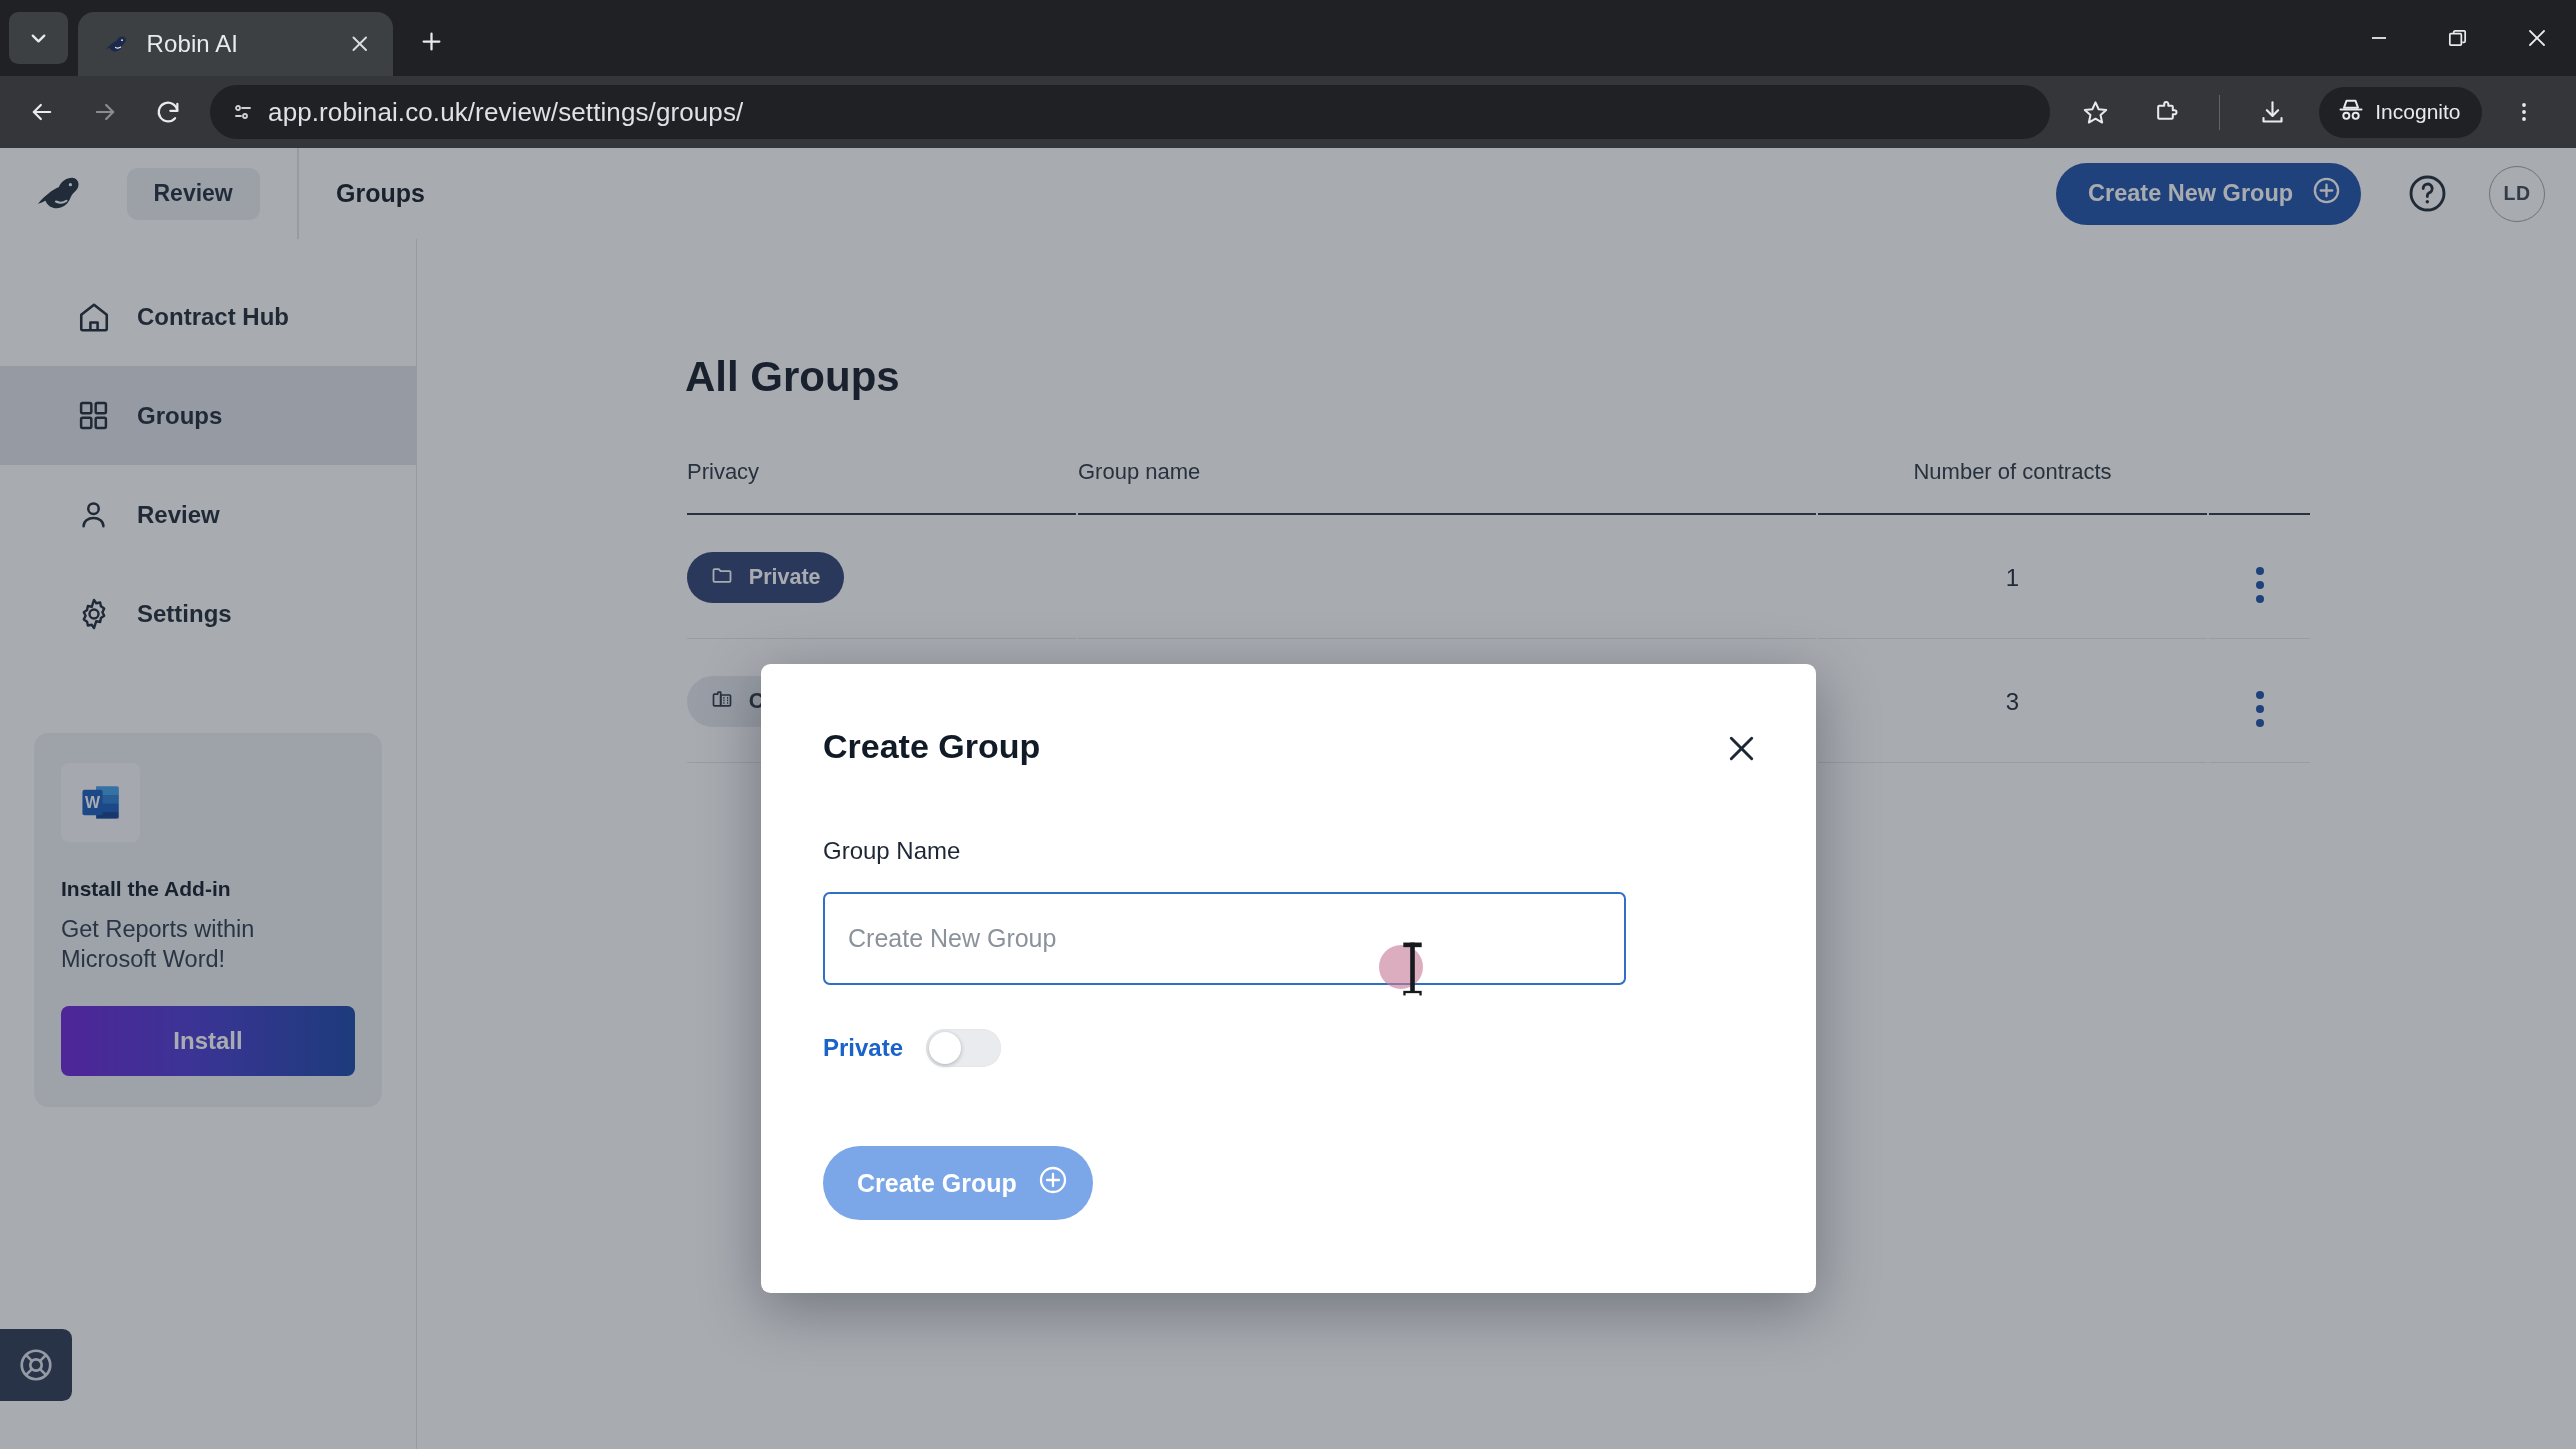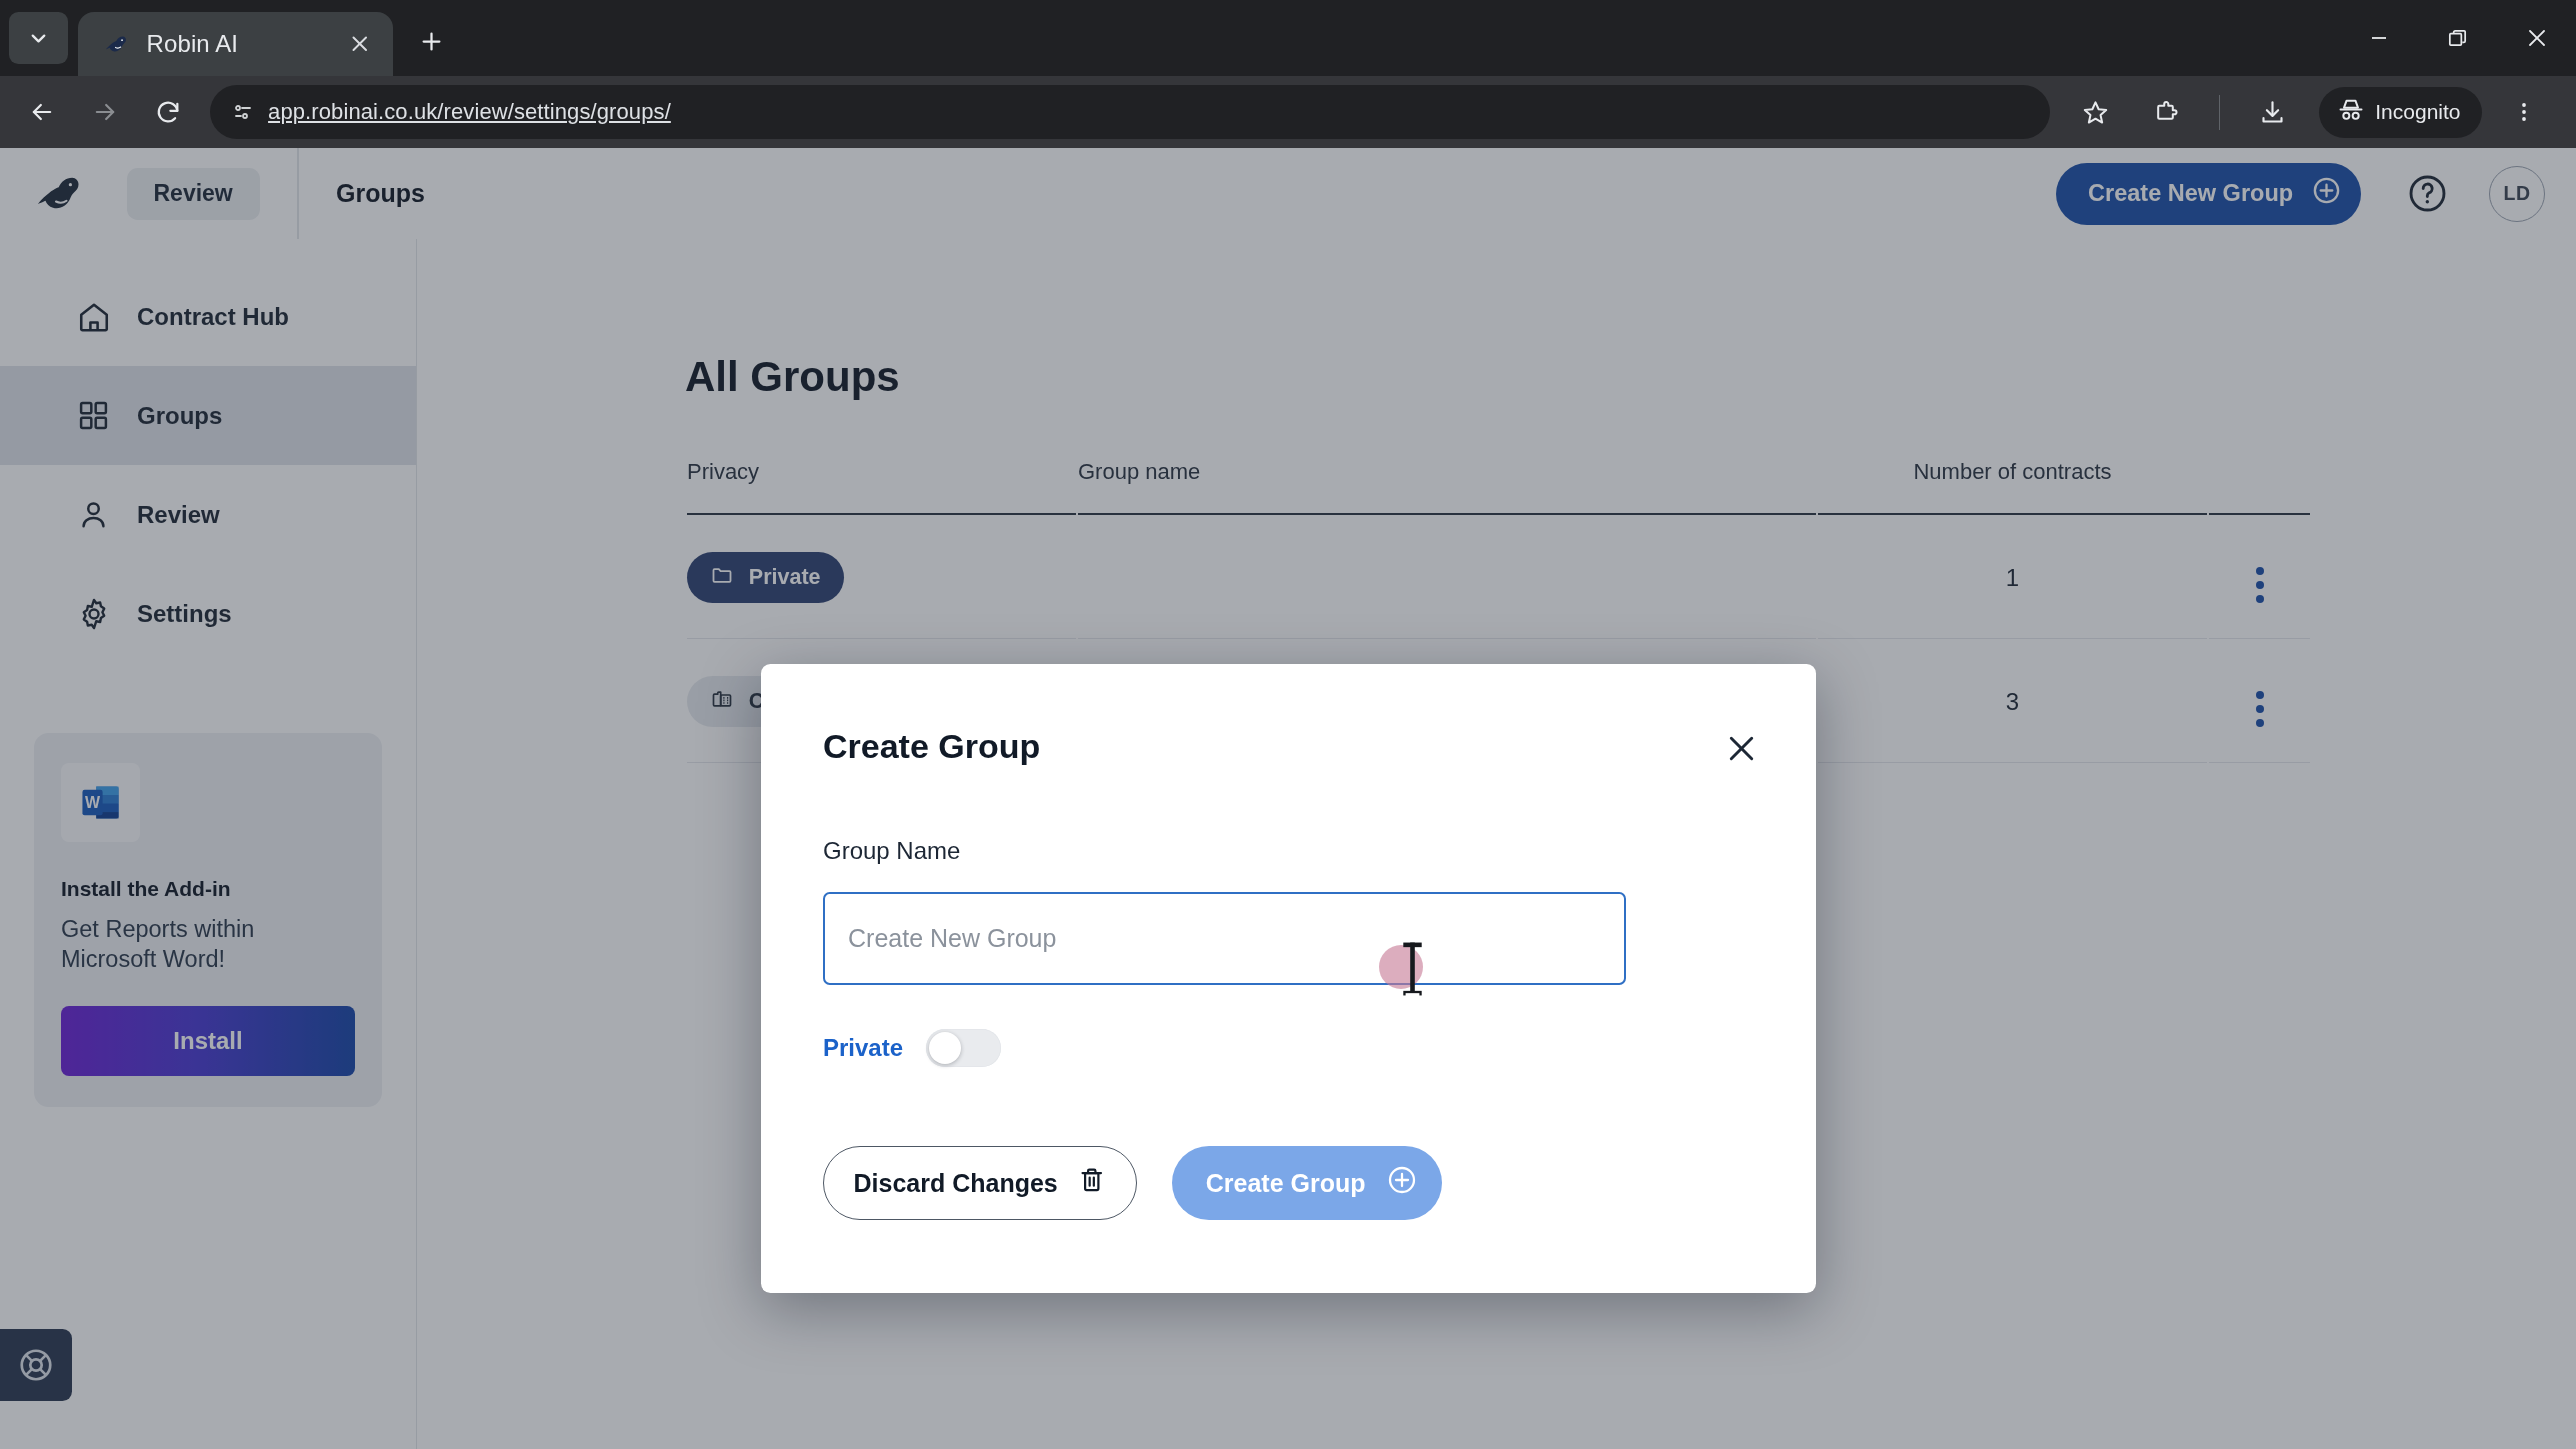--- a/index.html
+++ b/index.html
@@ -49,21 +49,21 @@
   }
   .navbtn { width:59px; height:59px; border-radius:50%; display:flex; align-items:center;
     justify-content:center; color:#e8eaed; flex:0 0 auto; }
   .navbtn.disabled { color:#8a8d91; }
   .omnibox {
     flex:1 1 auto; height:54px; background:#202124; border-radius:27px;
     display:flex; align-items:center; padding:0 17.4px 0 10.7px; margin:0 12px 0 9.4px; gap:4px; min-width:0;
   }
   .omni-icon { width:43px; height:43px; border-radius:50%; display:flex; align-items:center;
     justify-content:center; color:#cfd2d4; flex:0 0 auto; }
-  .omni-url { color:#dee1e5; font-size:22px; white-space:nowrap; overflow:hidden; text-overflow:ellipsis; letter-spacing:0.1px;text-decoration:underline; }
+  .omni-url { color:#dee1e5; font-size:26px; white-space:nowrap; overflow:hidden; text-overflow:ellipsis; letter-spacing:0.1px; }
   .tb-right { display:flex; align-items:center; gap:12px; flex:0 0 auto; }
   .tb-sep { width:1.3px; height:35px; background:#5f6368; margin:0 10.7px; flex:0 0 auto; }
   .incognito {
     height:51px; background:#202124; border-radius:25.5px; display:flex; align-items:center;
     gap:10.7px; padding:0 21.5px 0 17.4px; color:#e8eaed; font-size:21px; margin-left:5.4px; flex:0 0 auto;
   }
 
   
   .viewport { flex:1 1 auto; position:relative; background:#ffffff; overflow:hidden; }
   .app { position:absolute; inset:0; display:flex; flex-direction:column; }
@@ -522,32 +522,20 @@
         <input class="text-input" type="text" placeholder="Create New Group" style="">
 
         <div class="toggle-row">
           <span class="toggle-label">Private</span>
           <span class="switch">
               <span class="knob"></span>
             </span>
         </div>
 
         <div class="modal-actions">
-          <button class="btn-ghost">
-            <span>Discard Changes</span>
-            <span>
-              <svg width="29.5" height="29.5" viewBox="0 0 24 24" fill="none" stroke="currentColor" stroke-width="1.8" stroke-linecap="round" stroke-linejoin="round">
-                  <polyline points="4.5 6.6 19.5 6.6"></polyline>
-                  <path d="M9 6.6V4.8a1 1 0 0 1 1-1h4a1 1 0 0 1 1 1v1.8"></path>
-                  <path d="M6.6 6.6h10.8v12.6a1.2 1.2 0 0 1-1.2 1.2H7.8a1.2 1.2 0 0 1-1.2-1.2z"></path>
-                  <line x1="10.3" y1="10.3" x2="10.3" y2="16.8"></line>
-                  <line x1="13.7" y1="10.3" x2="13.7" y2="16.8"></line>
-                </svg>
-            </span>
-          </button>
           <button class="btn-create">
             <span>Create Group</span>
             <span>
               <svg width="32" height="32" viewBox="0 0 24 24" fill="none" stroke="currentColor" stroke-width="1.7" stroke-linecap="round">
                   <circle cx="12" cy="12" r="9"></circle>
                   <line x1="12" y1="7.5" x2="12" y2="16.5"></line>
                   <line x1="7.5" y1="12" x2="16.5" y2="12"></line>
                 </svg>
             </span>
           </button>

